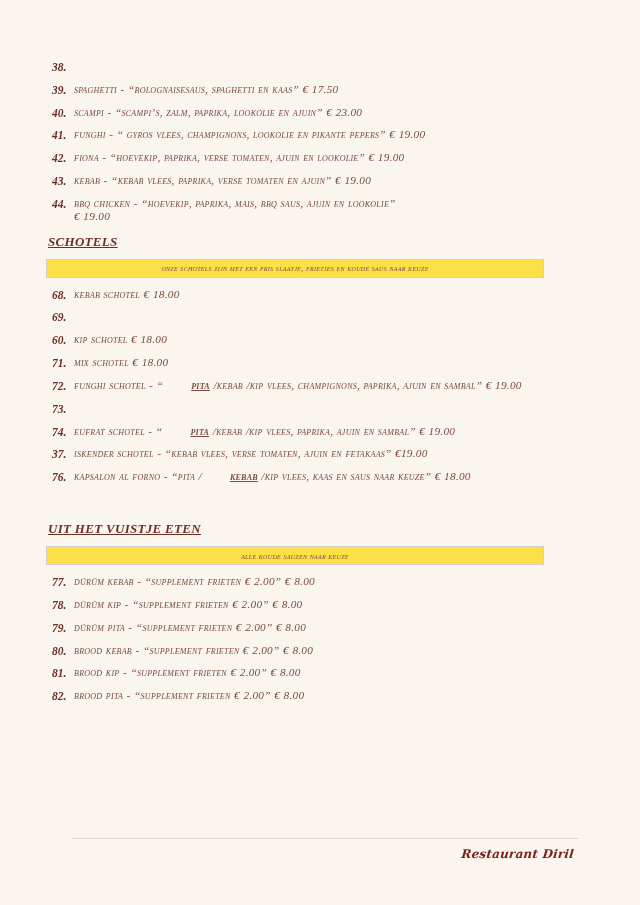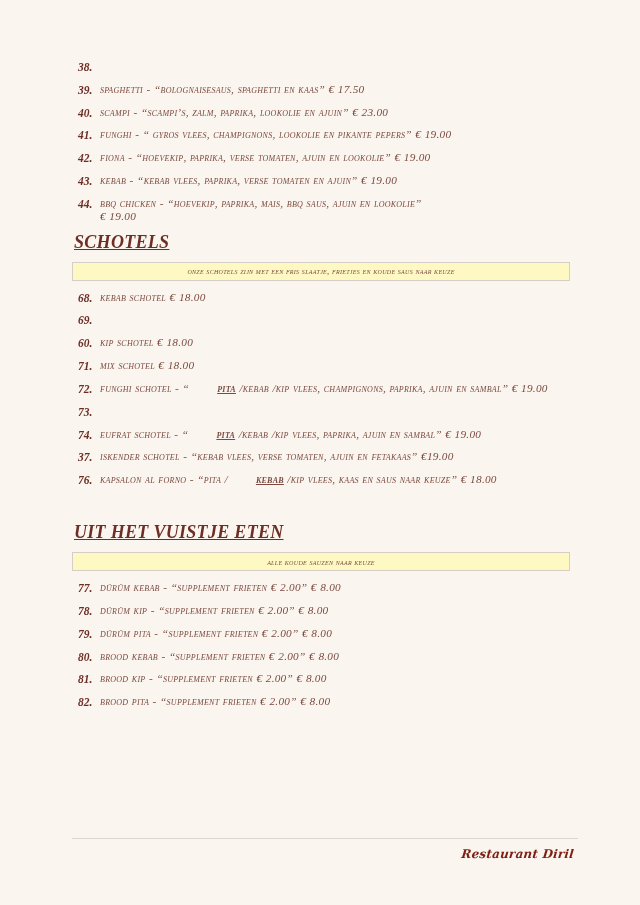--- a/index.html
+++ b/index.html
@@ -13,21 +13,21 @@
     font-family: "Liberation Sans", sans-serif;
     color: #7a4a42;
     overflow: hidden;
   }
 
   .page {
     position: relative;
     width: 640px;
     height: 905px;
     box-sizing: border-box;
-    padding: 60px 62px 0 62px;
+    padding: 60px 62px 0 36px;
   }
 
   
   .menu-list {
     list-style: none;
     margin: 0;
     padding: 0;
   }
   .menu-row {
     display: flex;
@@ -63,33 +63,33 @@
     text-decoration: underline;
     font-weight: bold;
     margin-left: 28px;
   }
 
   
   .section-head {
     font-family: "Liberation Serif", serif;
     font-style: italic;
     font-weight: bold;
-    font-size: 18px;
+    font-size: 13px;
     color: #6d2e25;
     text-decoration: underline;
     letter-spacing: 0.3px;
     margin: 0 0 9px 12px;
     display: inline-block;
     text-align: right;
   }
 
   
   .note-box {
     border: 1px solid #d6cdc6;
-    background: #fef9c3;
+    background: #fde047;
     box-sizing: border-box;
     margin: 0 0 10px 10px;
     width: 498px;
     height: 19px;
     display: flex;
     align-items: center;
     justify-content: center;
   }
   .note-text {
     font-family: "Liberation Serif", serif;

